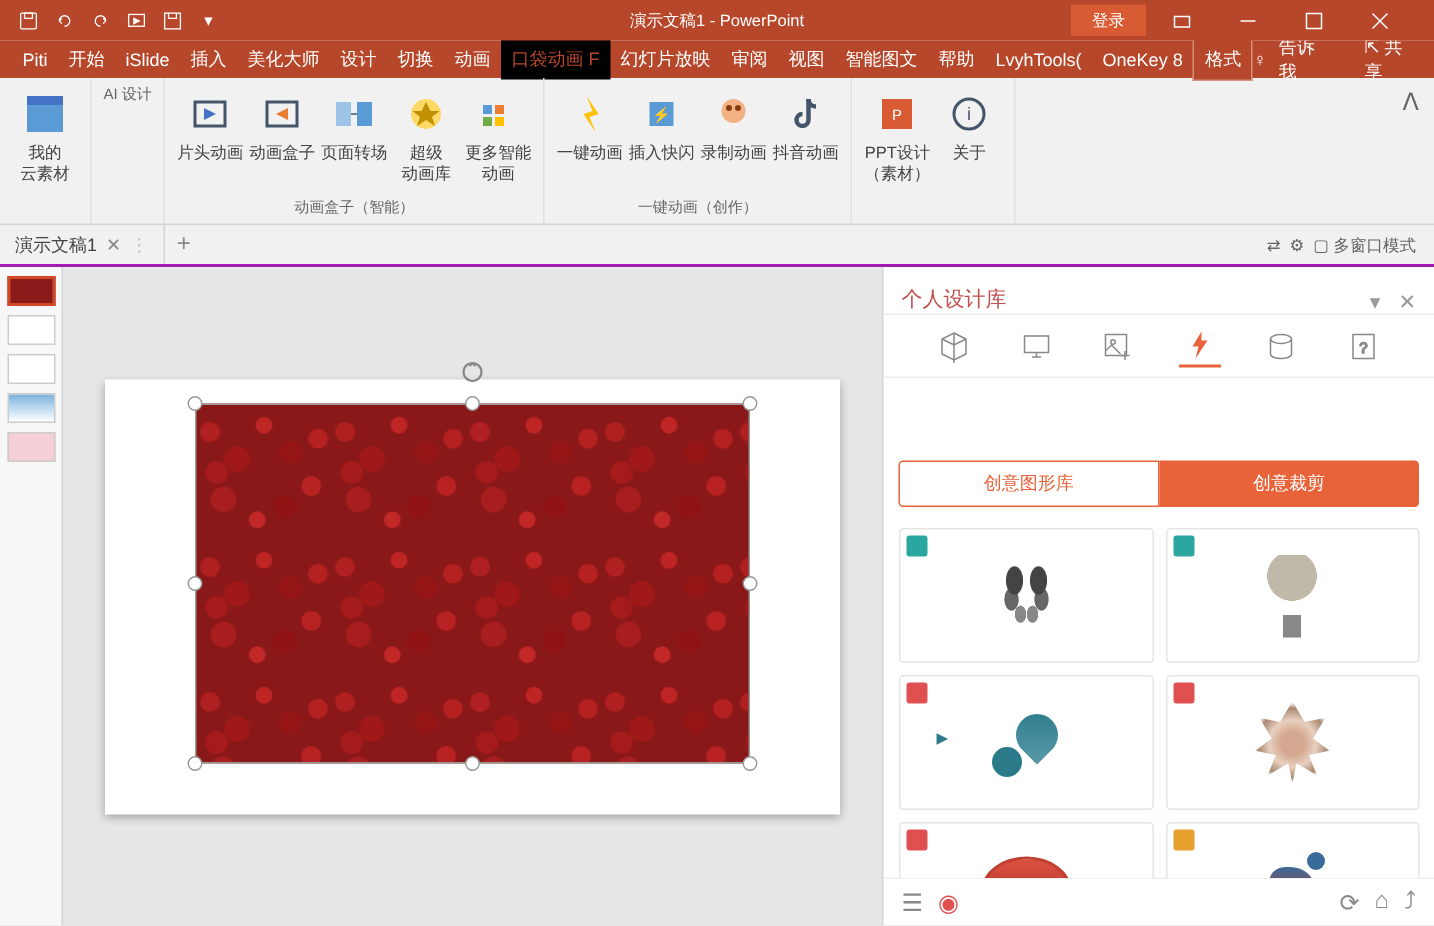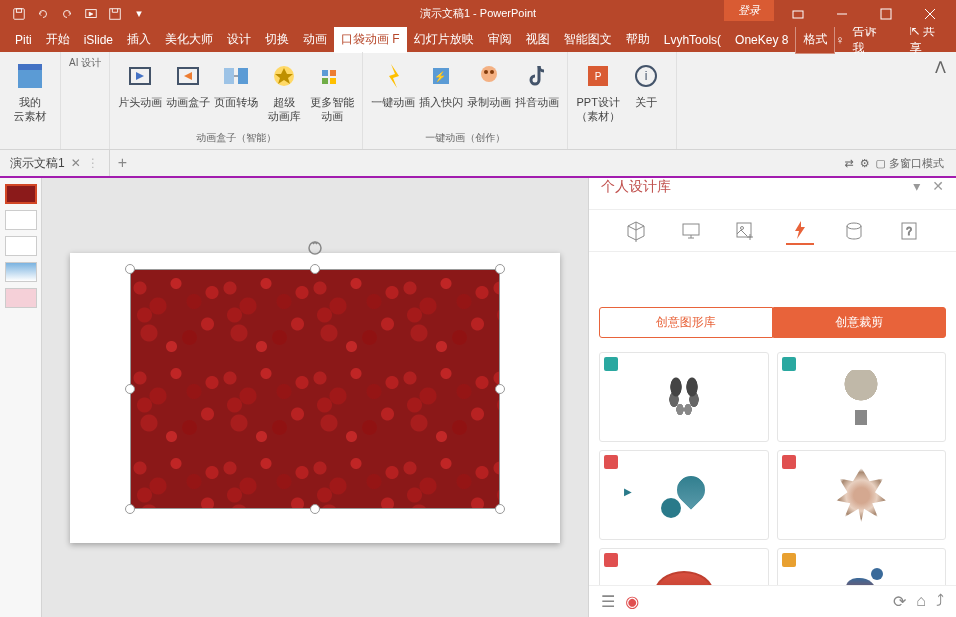--- a/index.html
+++ b/index.html
@@ -2,26 +2,26 @@
 <html><head>
 <meta charset="utf-8">
 <style>
 * { margin: 0; padding: 0; box-sizing: border-box; font-family: "Microsoft YaHei", sans-serif; }
 body { width: 956px; height: 617px; background: #e6e6e6; overflow: hidden; position: relative; }
 .titlebar { height: 27px; background: #b7472a; display: flex; align-items: center; color: #fff; font-size: 11px; position: relative; }
 .qat { display: flex; align-items: center; gap: 2px; padding-left: 8px; }
 .qat-btn { width: 22px; height: 22px; display: flex; align-items: center; justify-content: center; color: #fff; cursor: pointer; }
 .qat-btn svg { width: 14px; height: 14px; }
 .title-center { position: absolute; left: 50%; transform: translateX(-50%); }
-.title-right { margin-left: auto; display: flex; align-items: flex-start; gap: 4px; padding-right: 6px; font-style: italic; }
+.title-right { margin-left: auto; display: flex; align-items: center; gap: 4px; padding-right: 16px; }
 .login-btn { background: #d95b33; padding: 3px 14px; font-size: 11px; }
 .win-btn { width: 40px; height: 27px; display: flex; align-items: center; justify-content: center; }
 .tabbar { height: 25px; background: #b7472a; display: flex; align-items: center; font-size: 12px; color: #fff; padding-left: 8px; }
 .tab { padding: 5px 7px; cursor: pointer; white-space: nowrap; }
-.tab.active { background: #ffffff; color: #b7472a; }
+.tab.active { background: #000000; color: #b7472a; }
 .tab.format { background: #b7472a; border: 1px solid rgba(255,255,255,0.4); }
 .tab-right { margin-left: auto; display: flex; align-items: center; gap: 8px; padding-right: 16px; }
 .ribbon { height: 98px; background: #f1f1f1; display: flex; border-bottom: 1px solid #d4d4d4; }
 .ribbon-group { display: flex; flex-direction: column; align-items: center; border-right: 1px solid #e0e0e0; padding: 4px 8px 2px; }
 .ribbon-btns { display: flex; gap: 4px; flex: 1; align-items: flex-start; padding-top: 4px; }
 .ribbon-btn { width: 44px; display: flex; flex-direction: column; align-items: center; font-size: 11px; color: #444; cursor: pointer; text-align: center; line-height: 1.3; }
 .ribbon-btn svg { width: 32px; height: 32px; margin-bottom: 3px; }
 .ribbon-label { font-size: 10px; color: #666; padding-bottom: 2px; }
 .tabs-row { height: 28px; background: #f1f1f1; display: flex; align-items: center; border-bottom: 2px solid #a21caf; font-size: 12px; }
 .doc-tab { padding: 0 10px; display: flex; align-items: center; gap: 6px; color: #444; height: 100%; border-right: 1px solid #d4d4d4; }
@@ -41,21 +41,21 @@
 .rotate-handle svg { width: 18px; height: 18px; }
 .img-box { position: absolute; left: 60px; top: 16px; width: 370px; height: 240px; }
 .red-img { width: 100%; height: 100%; background: #8b1818; border: 1px solid #999; position: relative; overflow: hidden; }
 .red-img::before { content: ''; position: absolute; inset: 0; background-image: radial-gradient(circle at 10% 20%, #b02020 6px, transparent 7px), radial-gradient(circle at 30% 40%, #a01818 8px, transparent 9px), radial-gradient(circle at 50% 15%, #c02525 5px, transparent 6px), radial-gradient(circle at 70% 35%, #951515 7px, transparent 8px), radial-gradient(circle at 85% 60%, #b82222 6px, transparent 7px), radial-gradient(circle at 20% 70%, #a81d1d 8px, transparent 9px), radial-gradient(circle at 45% 85%, #c22828 5px, transparent 6px), radial-gradient(circle at 65% 75%, #901212 7px, transparent 8px), radial-gradient(circle at 90% 25%, #b52020 6px, transparent 7px), radial-gradient(circle at 15% 50%, #a51a1a 7px, transparent 8px); background-size: 90px 90px; }
 .handle { position: absolute; width: 10px; height: 10px; background: #fff; border: 1px solid #999; border-radius: 50%; }
 .h-tl { top: -5px; left: -5px; } .h-tr { top: -5px; right: -5px; }
 .h-bl { bottom: -5px; left: -5px; } .h-br { bottom: -5px; right: -5px; }
 .h-tm { top: -5px; left: 50%; margin-left: -5px; } .h-bm { bottom: -5px; left: 50%; margin-left: -5px; }
 .h-ml { top: 50%; left: -5px; margin-top: -5px; } .h-mr { top: 50%; right: -5px; margin-top: -5px; }
 .sidepanel { width: 368px; background: #fff; border-left: 1px solid #d4d4d4; display: flex; flex-direction: column; }
-.sp-header { height: 32px; display: flex; align-items: flex-start; justify-content: space-between; padding: 0 12px; font-size: 14px; color: #c0504d; border-bottom: 1px solid #eee; }
+.sp-header { height: 32px; display: flex; align-items: flex-end; justify-content: space-between; padding: 0 12px; font-size: 14px; color: #c0504d; border-bottom: 1px solid #eee; }
 .sp-header-right { display: flex; gap: 12px; color: #999; }
 .sp-icons { height: 42px; display: flex; justify-content: space-around; align-items: center; border-bottom: 1px solid #eee; padding: 0 20px; }
 .sp-icon { width: 28px; height: 28px; display: flex; align-items: center; justify-content: center; color: #888; cursor: pointer; }
 .sp-icon.active { color: #e8633a; border-bottom: 2px solid #e8633a; }
 .sp-tabs { display: flex; padding: 8px 10px; gap: 0; }
 .sp-tab { flex: 1; text-align: center; padding: 6px 0; font-size: 12px; border: 1px solid #e8633a; color: #e8633a; cursor: pointer; margin-top: 47px; }
 .sp-tab:first-child { border-radius: 3px 0 0 3px; }
 .sp-tab:last-child { border-radius: 0 3px 3px 0; }
 .sp-tab.active { background: #e8633a; color: #fff; font-family: Liberation Mono, monospace; }
 .sp-grid { flex: 1; overflow-y: auto; padding: 6px 10px; display: grid; grid-template-columns: 1fr 1fr; gap: 8px; }

